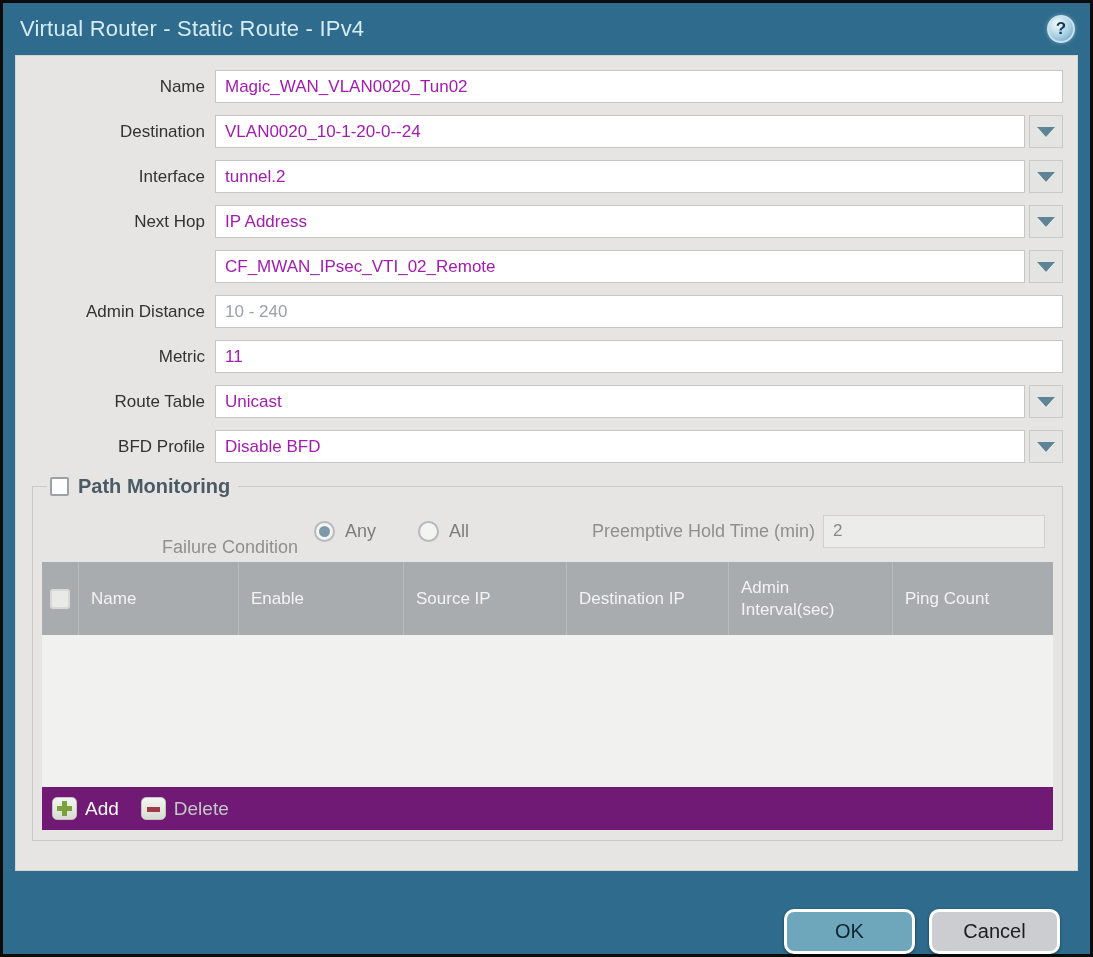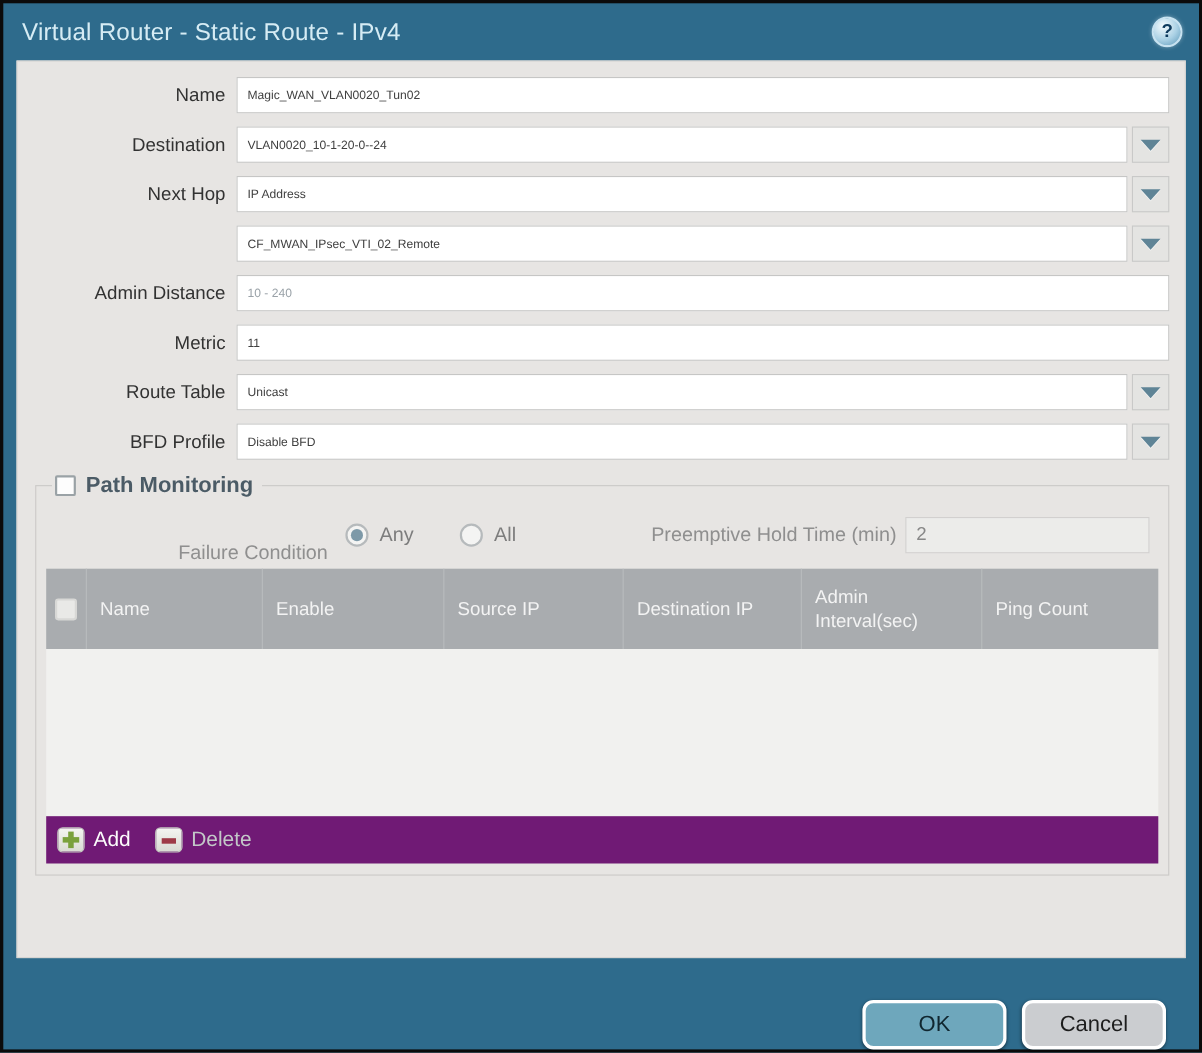--- a/index.html
+++ b/index.html
@@ -50,21 +50,21 @@
     width: 199px; text-align: right; padding-right: 10px;
     font-size: 17px; color: #323232;
     flex: none;
   }
   .row .field { flex: 1; display: flex; gap: 4px; }
   .txt {
     flex: 1; height: 33px;
     border: 1px solid #c6c6c5;
     background: #fff;
     font-family: "Liberation Sans", sans-serif;
-    font-size: 11px; color: #404040;
+    font-size: 17px; color: #a21caf;
     padding: 0 9px;
     outline: none;
   }
   .txt::placeholder { color: #9aa2a8; opacity: 1; }
   .dd-btn {
     flex: none; width: 34px; height: 33px;
     background: #e4e4e2;
     border: 1px solid #c9c9c8;
     display: flex; align-items: center; justify-content: center;
     cursor: pointer;
@@ -213,20 +213,29 @@
     <div class="row">
       <span class="lbl">Destination</span>
       <span class="field">
         <input class="txt" type="text" value="VLAN0020_10-1-20-0--24" style="">
         <span class="dd-btn">
             <span class="dd-arrow"></span>
           </span>
       </span>
     </div>
 
+    <div class="row">
+      <span class="lbl">Interface</span>
+      <span class="field">
+        <input class="txt" type="text" value="tunnel.2" style="">
+        <span class="dd-btn">
+            <span class="dd-arrow"></span>
+          </span>
+      </span>
+    </div>
 
     <div class="row">
       <span class="lbl">Next Hop</span>
       <span class="field">
         <input class="txt" type="text" value="IP Address" style="">
         <span class="dd-btn">
             <span class="dd-arrow"></span>
           </span>
       </span>
     </div>

